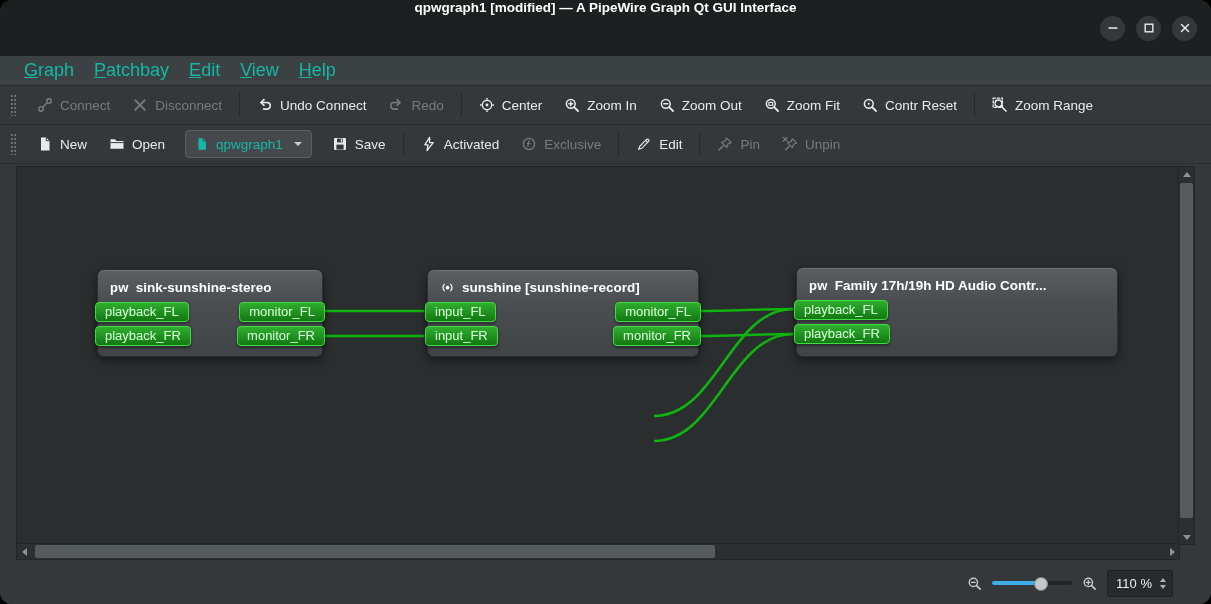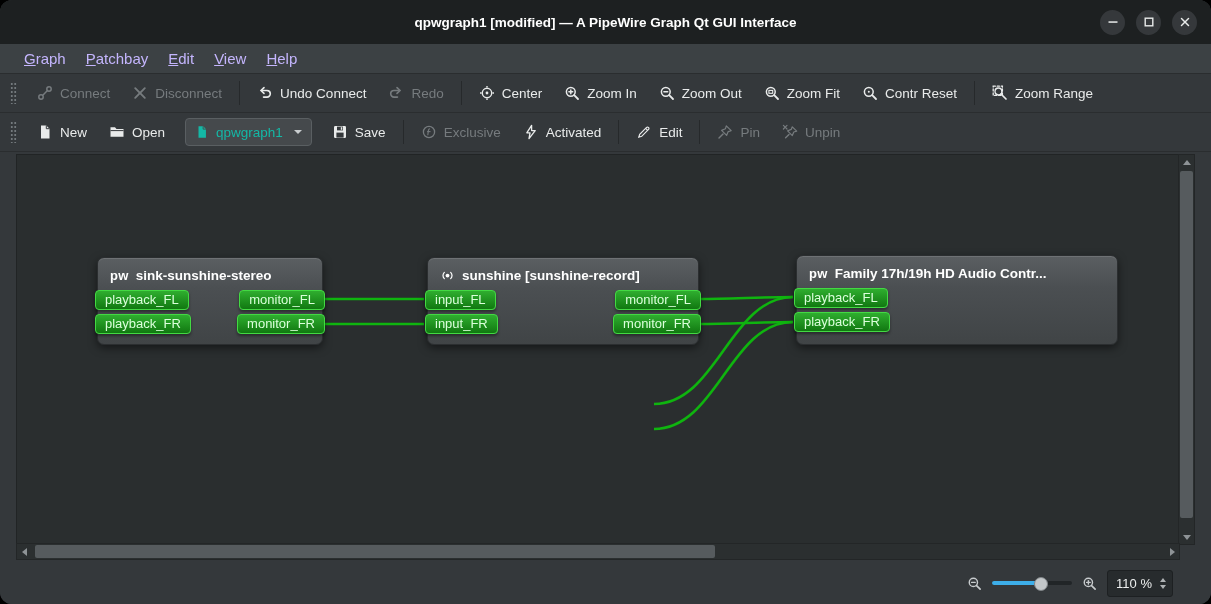--- a/index.html
+++ b/index.html
@@ -1,31 +1,31 @@
 <!DOCTYPE html>
 <html><head>
 <meta charset="utf-8">
 <style>
   html,body { margin:0; padding:0; background:#000; width:1211px; height:604px; overflow:hidden;
               font-family:"Liberation Sans", sans-serif; -webkit-user-select:none; user-select:none; }
   .window { position:absolute; inset:0; border-radius:12px; overflow:hidden; background:#34383b;
             display:flex; flex-direction:column; }
 
   
-  .titlebar { height:44px; background:#1d2021; display:flex; align-items:center; justify-content:center;
+  .titlebar { height:56px; background:#1d2021; display:flex; justify-content:center;
               position:relative; flex:0 0 auto; }
   .window-title { color:#ffffff; font-weight:bold; font-size:13.5px; }
   .window-controls { position:absolute; right:14px; top:0; height:100%; display:flex; align-items:center; gap:11px; }
   .wc-btn { width:25px; height:25px; border-radius:50%; background:#35383b; display:flex; align-items:center;
             justify-content:center; color:#e8eaea; cursor:default; }
 
   
   .menubar { height:29px; background:#3c4144; display:flex; align-items:center; padding-left:14px;
              border-bottom:1px solid #2a2d2f; flex:0 0 auto; }
-  .menu-item { display:inline-block; padding:4px 10px; color:#c4b5fd; font-size:15px; }
+  .menu-item { display:inline-block; padding:4px 10px; color:#14b8a6; font-size:18px; }
   .menu-item::first-letter { text-decoration:underline; }
 
   
   .toolbar { height:38px; background:#34383b; display:flex; align-items:center; border-bottom:1px solid #2a2d2f;
              padding-left:8px; gap:2px; flex:0 0 auto; }
   .tb-handle { width:7px; height:22px; margin:0 8px 0 2px;
                background-image:radial-gradient(#73797d 1px, transparent 1.3px); background-size:3.5px 4px; }
   .tb-btn { display:flex; align-items:center; gap:7px; padding:0 10px; height:30px; color:#e9ebeb;
             font-size:13.5px; border-radius:4px; white-space:nowrap; }
   .tb-btn.disabled { color:#767b7e; }
@@ -257,34 +257,34 @@
         <rect x="2" y="2" width="12" height="12" rx="1.2" fill="currentColor"></rect>
         <rect x="5" y="2.6" width="6" height="3.8" fill="#34383b"></rect>
         <rect x="8.8" y="3.2" width="1.5" height="2.6" fill="currentColor"></rect>
         <rect x="4.4" y="8.6" width="7.2" height="5" fill="#34383b"></rect>
         </svg>
       <span>Save</span>
     </div>
 
     <div class="tb-sep"></div>
 
+    <div class="tb-btn">
+      <svg width="16" height="16" viewBox="0 0 16 16" fill="none" stroke="currentColor" stroke-width="1.3" stroke-linejoin="round">
+        <path d="M8.6 1.3 L3.8 8.8 H7 L6 14.7 L12.2 6.6 H8.6 Z"></path>
+        </svg>
+      <span>Activated</span>
+    </div>
+
     <div class="tb-btn disabled">
       <svg width="16" height="16" viewBox="0 0 16 16" fill="none" stroke="currentColor">
         <circle cx="8" cy="8" r="5.6" stroke-width="1.3"></circle>
         <path d="M9 4.8 c-1.1 0 -1.5 .7 -1.6 1.6 l-.6 4.8" stroke-width="1.1"></path>
         <line x1="6.1" y1="7.6" x2="9.5" y2="7.6" stroke-width="1.1"></line>
         </svg>
       <span>Exclusive</span>
-    </div>
-
-    <div class="tb-btn">
-      <svg width="16" height="16" viewBox="0 0 16 16" fill="none" stroke="currentColor" stroke-width="1.3" stroke-linejoin="round">
-        <path d="M8.6 1.3 L3.8 8.8 H7 L6 14.7 L12.2 6.6 H8.6 Z"></path>
-        </svg>
-      <span>Activated</span>
     </div>
 
     <div class="tb-sep"></div>
 
     <div class="tb-btn">
       <svg width="16" height="16" viewBox="0 0 16 16" fill="none" stroke="currentColor" stroke-width="1.2">
         <path d="M2.8 13.2 L3.7 10.3 L10.6 3.4 a1.2 1.2 0 0 1 1.7 0 l.3 .3 a1.2 1.2 0 0 1 0 1.7 L5.7 12.3 Z"></path>
         <line x1="9.6" y1="4.4" x2="11.6" y2="6.4"></line>
         </svg>
       <span>Edit</span>

